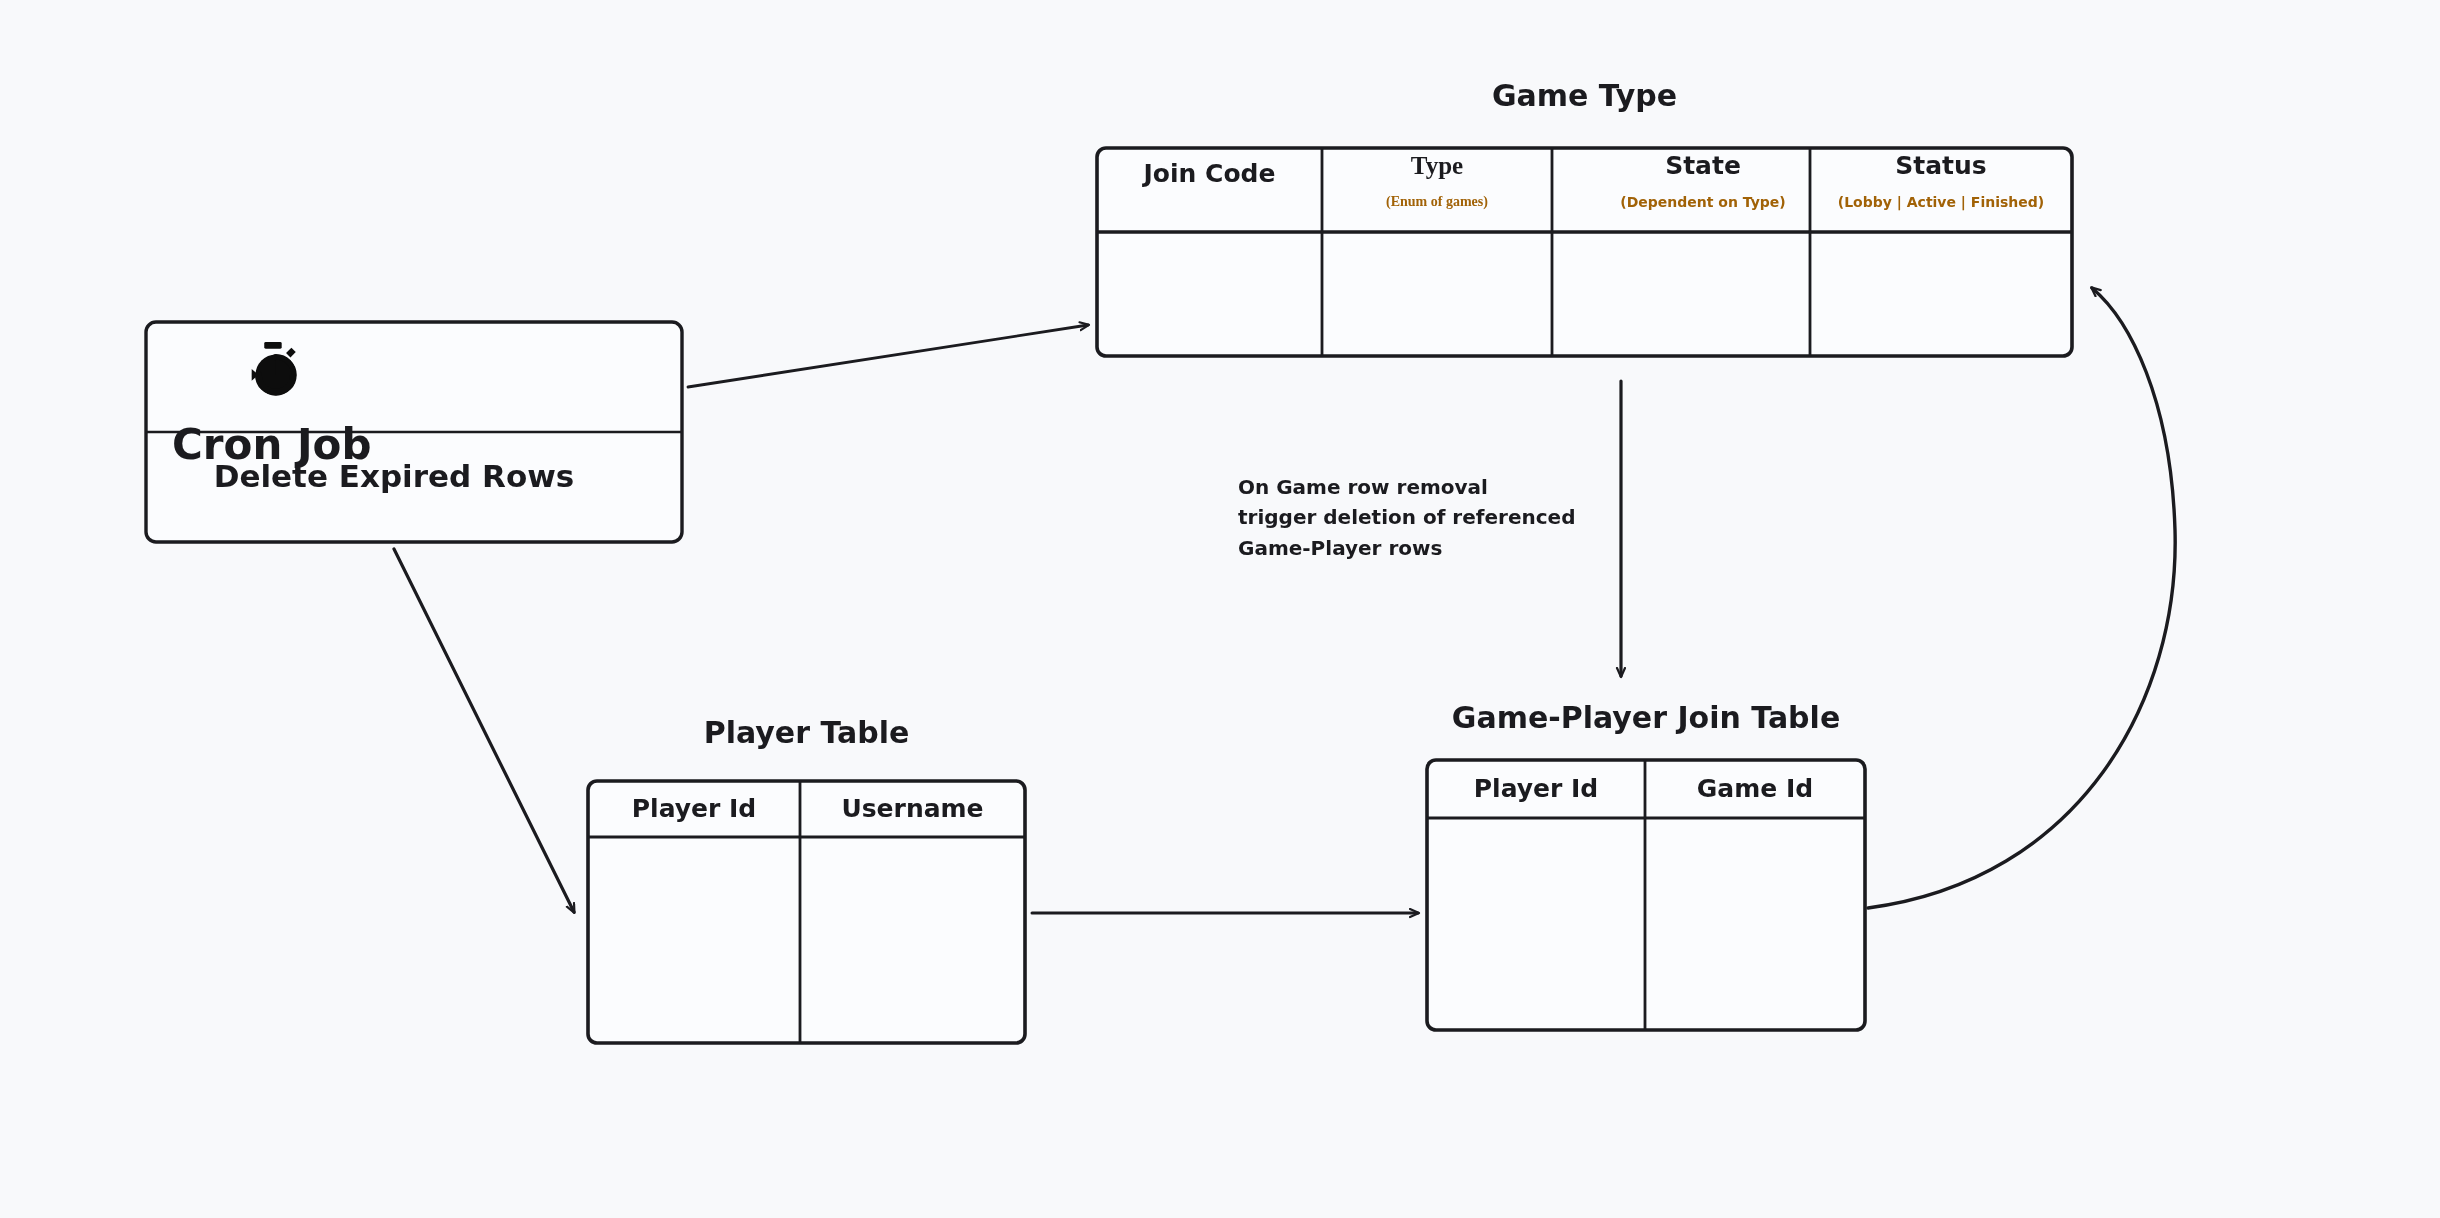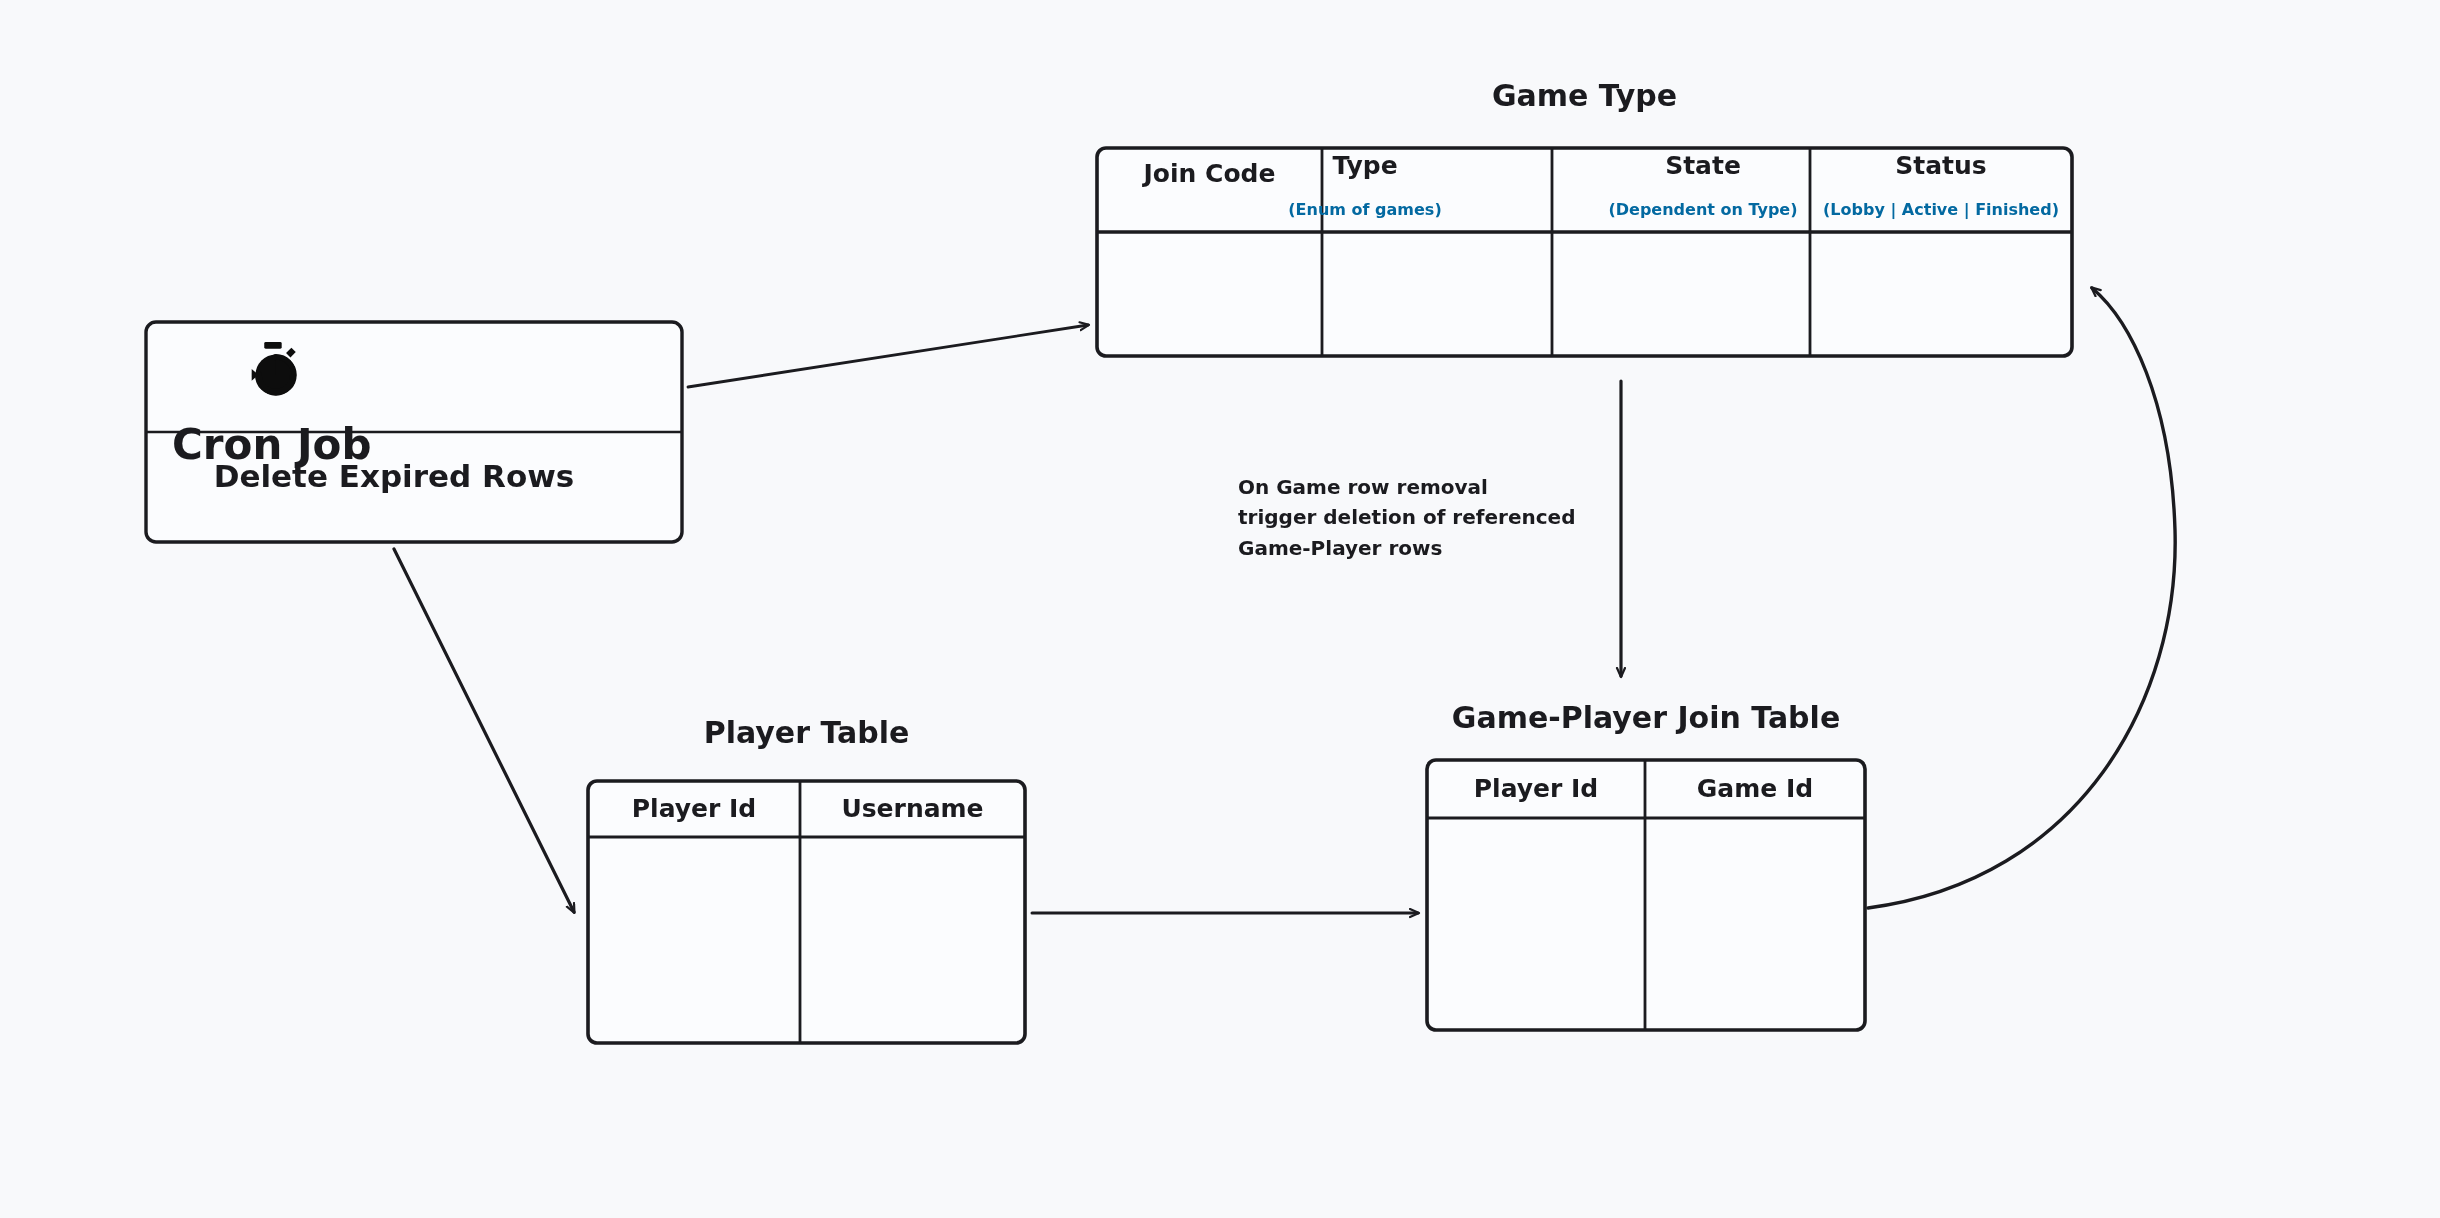--- a/index.html
+++ b/index.html
@@ -39,25 +39,25 @@
     justify-content: flex-start;
     color: #1b1b1f;
   }
   .col-head .main {
     font-size: 25px;
     font-weight: 700;
     line-height: 1.1;
     white-space: nowrap;
   }
   .col-head .sub {
-    font-size: 16px;
+    font-size: 14px;
     font-weight: 600;
-    margin-top: 20px;
+    margin-top: 14px;
     white-space: nowrap;
-    color: #0369a1;
+    color: #a16207;
   }
   .cron-title {
     position: absolute;
     display: flex;
     align-items: center;
     gap: 18px;
   }
   .cron-title .label {
     font-size: 42px;
     font-weight: 700;
@@ -146,21 +146,21 @@
   </div>
 
   <div class="cron-sub" style="left:146px; top:458px; width:496px;">Delete Expired Rows</div>
 
   <div class="node-title" style="left:1097px; top:78px; width:975px;">Game Type</div>
 
   <div class="col-head" style="left:1097px; top:160px; width:225px; height:72px;">
     <span class="main">Join Code</span>
     <span class="sub"></span>
   </div>
-  <div class="col-head" style="left:1250px; top:152px; width:230px; height:80px;">
+  <div class="col-head" style="left:1322px; top:152px; width:230px; height:80px;font-family:Liberation Serif, serif;">
     <span class="main">Type</span>
     <span class="sub">(Enum of games)</span>
   </div>
   <div class="col-head" style="left:1552px; top:152px; width:238px; height:80px;padding-left:32px;">
     <span class="main">State</span>
     <span class="sub">(Dependent on Type)</span>
   </div>
   <div class="col-head" style="left:1810px; top:152px; width:262px; height:80px;">
     <span class="main">Status</span>
     <span class="sub">(Lobby | Active | Finished)</span>

